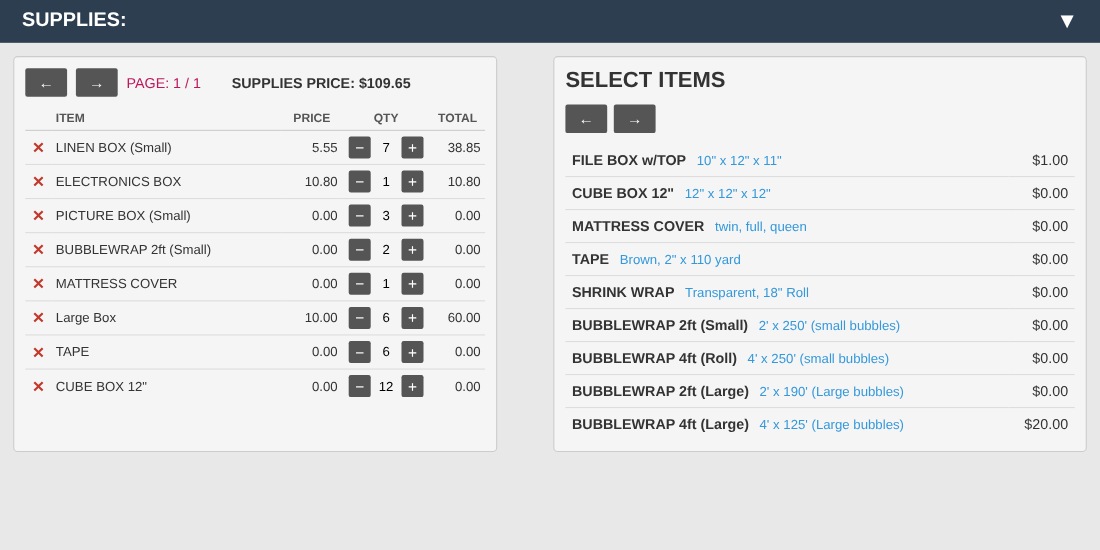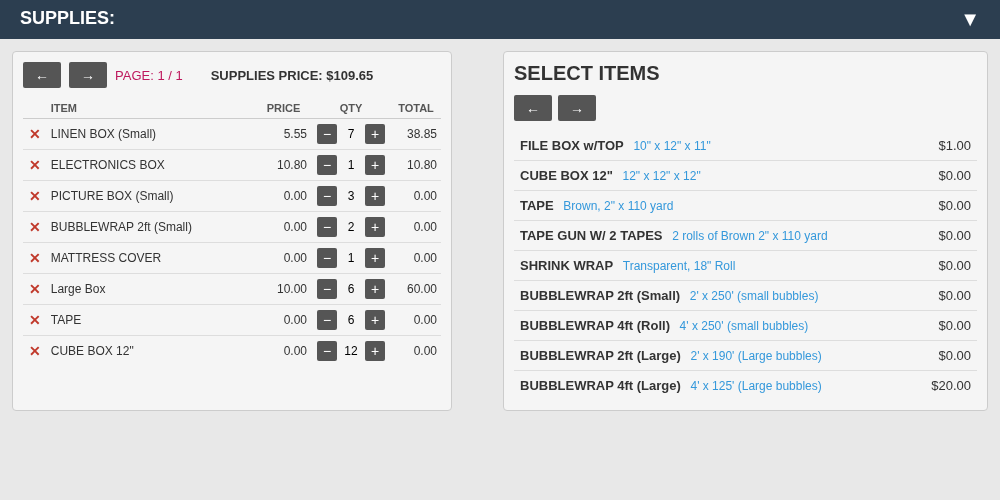--- a/index.html
+++ b/index.html
@@ -339,29 +339,29 @@
     </tr>
           <tr>
       <td>
         <span class="select-item-name">CUBE BOX 12"</span>
         <span class="select-item-desc">12" x 12" x 12"</span>
       </td>
       <td class="select-item-price">$0.00</td>
     </tr>
           <tr>
       <td>
+        <span class="select-item-name">MATTRESS COVER</span>
+        <span class="select-item-desc">twin, full, queen</span>
+      </td>
+      <td class="select-item-price">$0.00</td>
+    </tr>
+          <tr>
+      <td>
         <span class="select-item-name">TAPE</span>
         <span class="select-item-desc">Brown, 2" x 110 yard</span>
-      </td>
-      <td class="select-item-price">$0.00</td>
-    </tr>
-          <tr>
-      <td>
-        <span class="select-item-name">TAPE GUN W/ 2 TAPES</span>
-        <span class="select-item-desc">2 rolls of Brown 2" x 110 yard</span>
       </td>
       <td class="select-item-price">$0.00</td>
     </tr>
           <tr>
       <td>
         <span class="select-item-name">SHRINK WRAP</span>
         <span class="select-item-desc">Transparent, 18" Roll</span>
       </td>
       <td class="select-item-price">$0.00</td>
     </tr>

